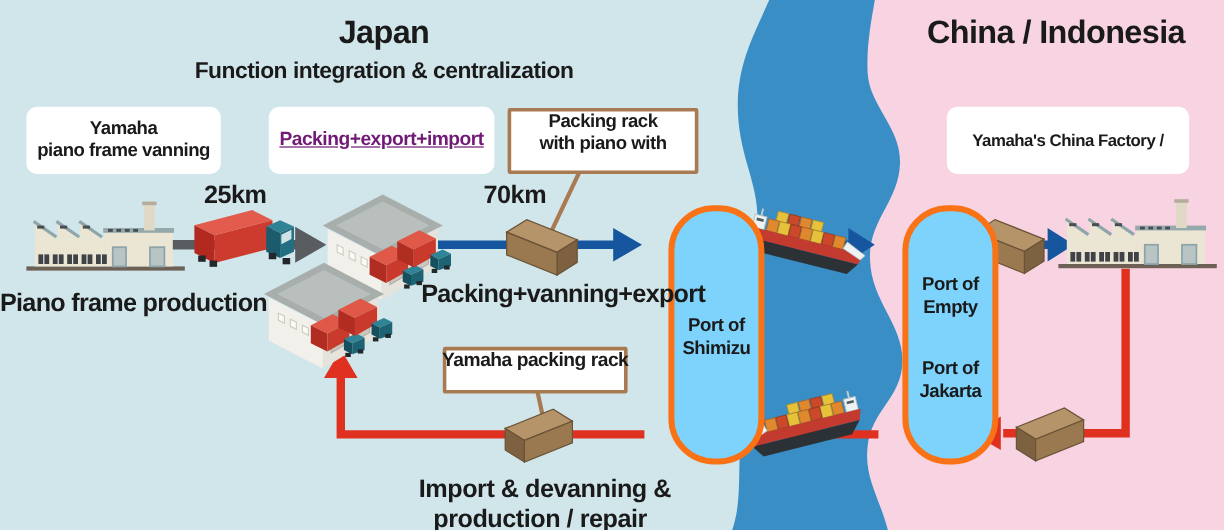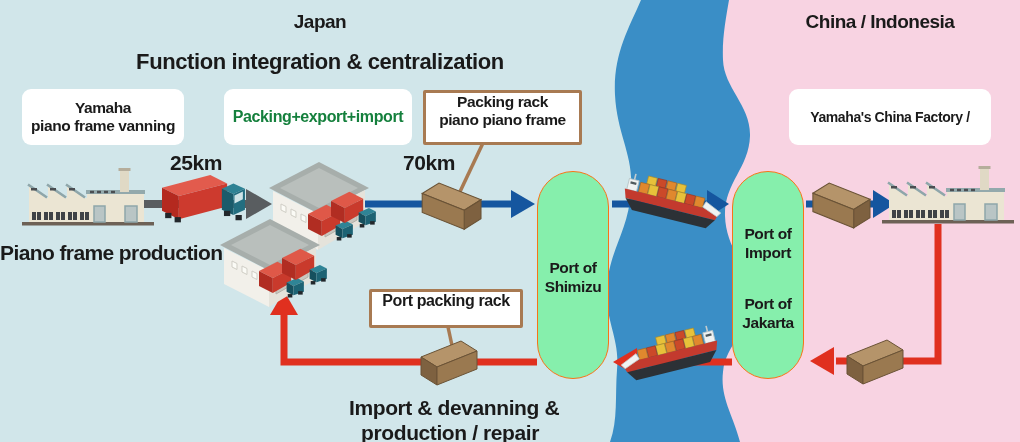--- a/index.html
+++ b/index.html
@@ -8,36 +8,36 @@
     background:#d1e6ea;
     font-family:"Liberation Sans", sans-serif;
     color:#1a1a1a;
   }
   .layer { position:absolute; left:0; top:0; }
   .lbl {
     position:absolute; font-weight:bold; text-align:center;
     letter-spacing:-0.4px; z-index:3; line-height:1.2;
   }
   .nowrap { white-space:nowrap; }
-  .title { font-size:19px; letter-spacing:-0.5px; }
-  .subtitle { font-size:22px; }
+  .title { font-size:27px; letter-spacing:-0.5px; }
+  .subtitle { font-size:19px; }
   .card {
     position:absolute; background:#ffffff; border-radius:9px; z-index:3;
     display:flex; flex-direction:column; align-items:center; justify-content:center;
     font-weight:bold; text-align:center; letter-spacing:-0.4px;
   }
   .callout {
     position:absolute; background:#ffffff; border:3px solid #a87a52; z-index:3;
     display:flex; flex-direction:column; align-items:center; 
     font-weight:bold; text-align:center; letter-spacing:-0.4px; border-radius:2px;
   }
-  .red-text { color:#15803d; }
+  .red-text { color:#701a75;text-decoration:underline; }
   .port {
-    position:absolute; width:70px; height:206px; background:#86efac;
-    border:1px solid #f97316; border-radius:38px; z-index:2;
+    position:absolute; width:70px; height:206px; background:#7dd3fc;
+    border:5px solid #f97316; border-radius:38px; z-index:2;margin-left:20px;
   }
   .pline {
     position:absolute; width:100%; text-align:center; font-weight:bold;
     font-size:15.5px; line-height:19px; letter-spacing:-0.4px;
   }
   .cap { font-size:21px; }
 </style>
 </head>
 <body>
 
@@ -223,52 +223,53 @@
     <span class="nowrap">Yamaha</span>
     <span class="nowrap">piano frame vanning</span>
   </div>
 
   <div class="card" style="left:224px; top:89px; width:188px; height:56px; font-size:16px;">
     <span class="nowrap red-text">Packing+export+import</span>
   </div>
 
   <div class="callout" style="left:423px; top:90px; width:153px; height:49px; font-size:15.5px;">
     <span class="nowrap">Packing rack</span>
-    <span class="nowrap">piano piano frame</span>
+    <span class="nowrap">with piano with</span>
   </div>
 
   <div class="card" style="left:789px; top:89px; width:202px; height:56px; font-size:14px;gap:16px;">
     <span class="nowrap">Yamaha's China Factory /</span>
   </div>
 
   <div class="callout" style="left:369px; top:289px; width:148px; height:33px; font-size:16px;">
-    <span class="nowrap">Port packing rack</span>
+    <span class="nowrap">Yamaha packing rack</span>
   </div>
 
   <div class="lbl cap nowrap" style="left:160px; top:150px; width:72px;">25km</div>
   <div class="lbl cap nowrap" style="left:393px; top:150px; width:72px;">70km</div>
 
   <div class="lbl cap nowrap" style="left:0px; top:240px; width:176px; letter-spacing:-0.6px;">Piano frame production</div>
+  <div class="lbl cap nowrap" style="left:351px; top:233px; width:184px; letter-spacing:-0.6px;">Packing+vanning+export</div>
 
   <div class="lbl cap" style="left:349px; top:395px; width:190px;text-align:right;">
     <span class="nowrap">Import &amp; devanning &amp;</span><br>
     <span class="nowrap">production / repair</span>
   </div>
 
   <div class="port" style="left:537px; top:171px;">
     <div class="pline" style="top:86px;">
       <span class="nowrap">Port of</span><br>
       <span class="nowrap">Shimizu</span>
     </div>
   </div>
 
   <div class="port" style="left:732px; top:171px;">
     <div class="pline" style="top:52px;">
       <span class="nowrap">Port of</span><br>
-      <span class="nowrap">Import</span>
+      <span class="nowrap">Empty</span>
     </div>
     <div class="pline" style="top:122px;">
       <span class="nowrap">Port of</span><br>
       <span class="nowrap">Jakarta</span>
     </div>
   </div>
 
 </div>
 
 </body></html>

